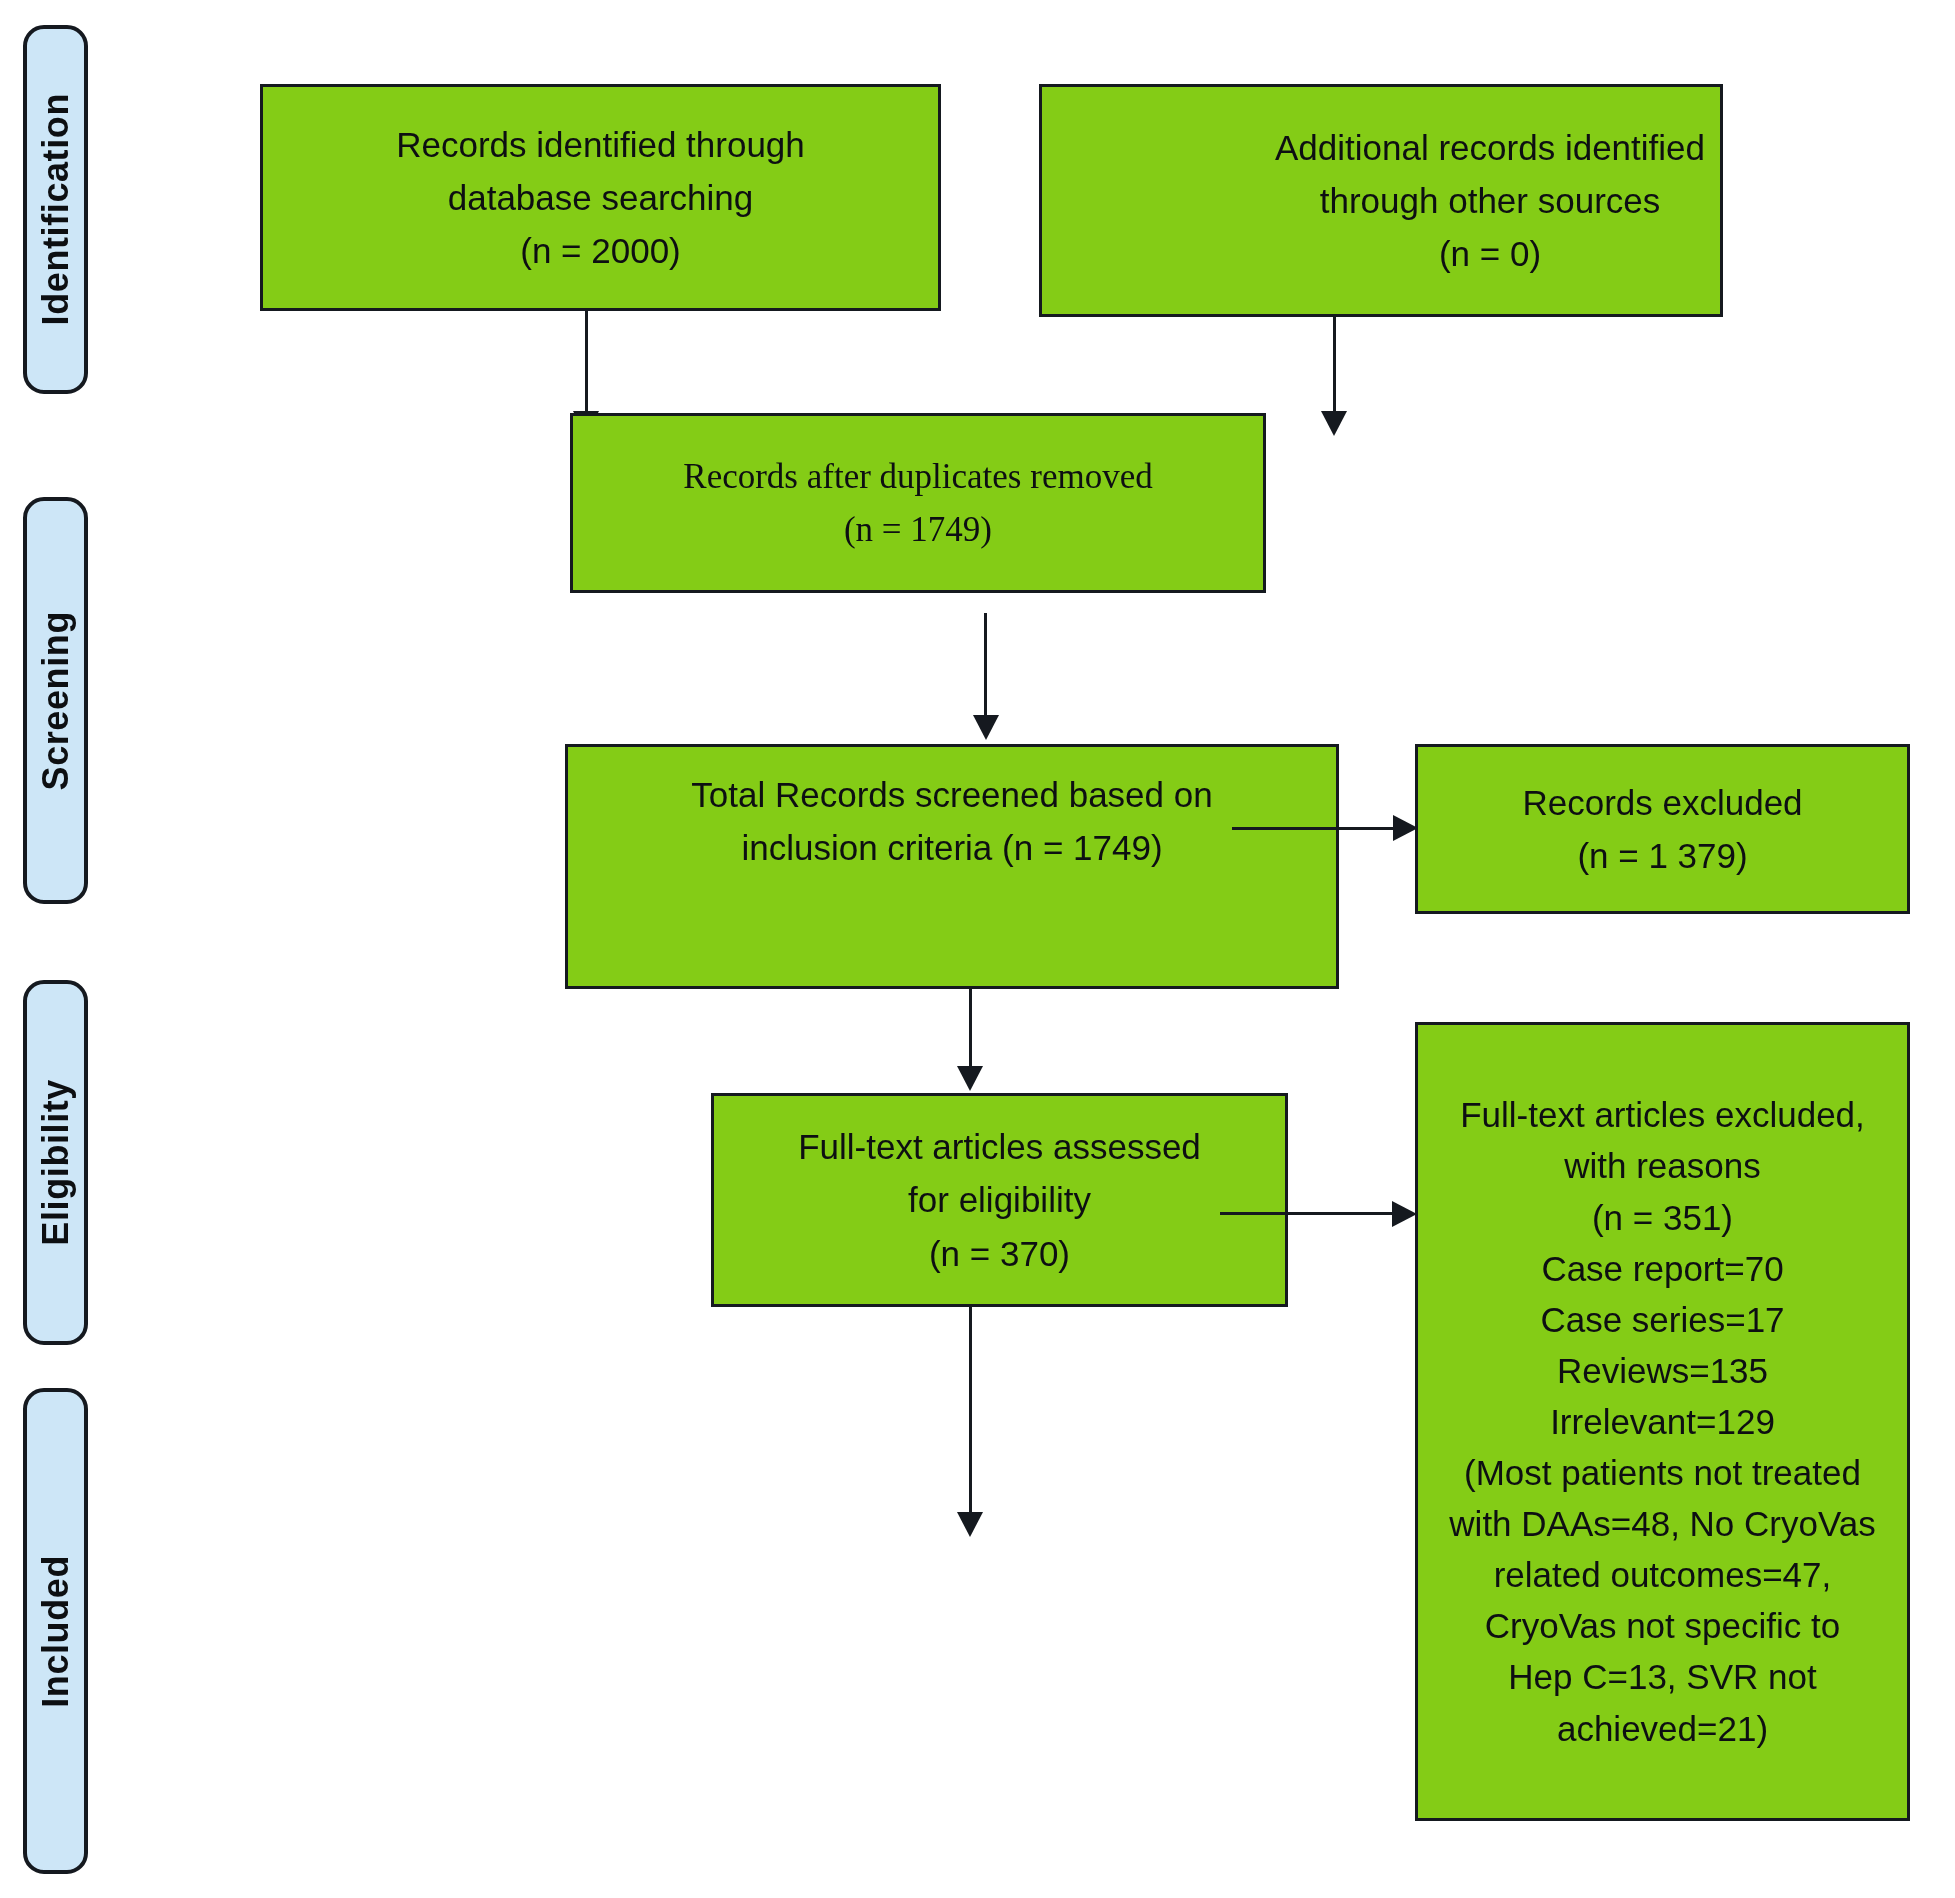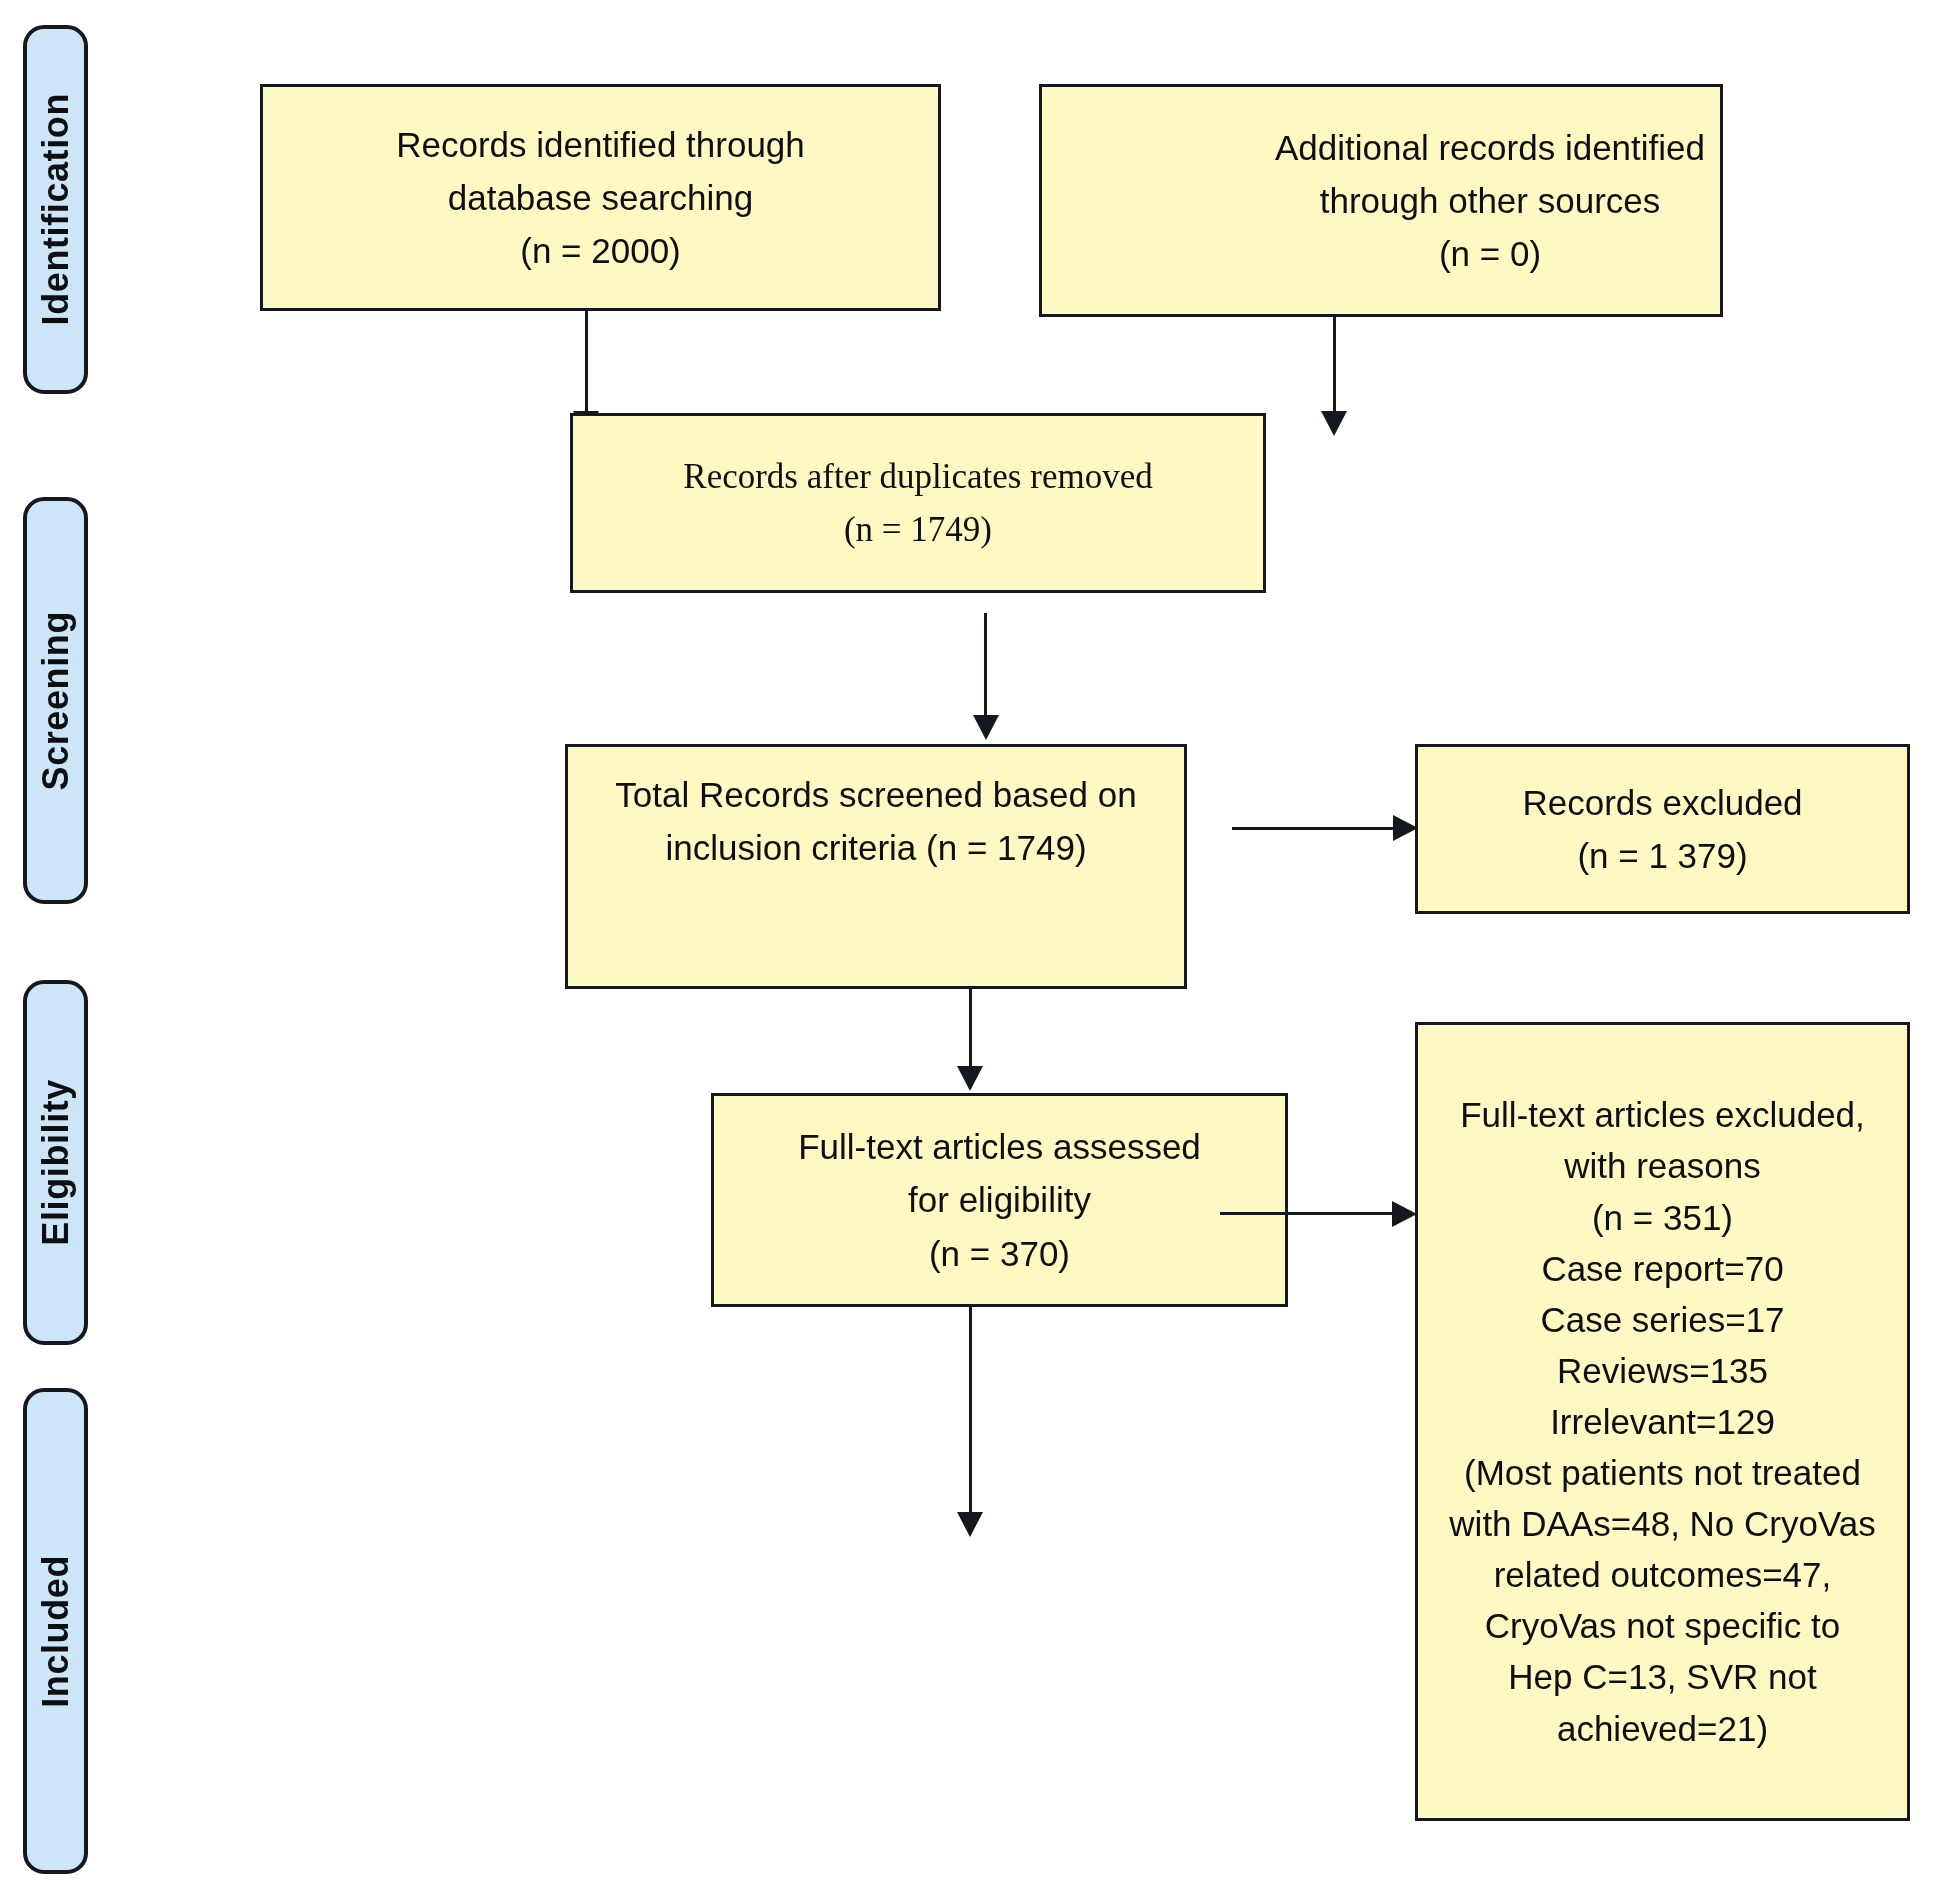--- a/index.html
+++ b/index.html
@@ -37,21 +37,21 @@
     color: #0d0f12;
     letter-spacing: 0.6px;
     white-space: nowrap;
     line-height: 1;
   }
 
   
   .node {
     position: absolute;
     box-sizing: border-box;
-    background: #fef9c3;
+    background: #84cc16;
     border: 3.7px solid #15191f;
     display: flex;
     flex-direction: column;
     align-items: center;
   }
   .node.center-v { justify-content: center; }
   .node.top-v    { justify-content: flex-start; }
 
   .node-text {
     text-align: center;
@@ -132,21 +132,21 @@
   <div class="arrow-down" style="left:1321px; top:411px;"></div>
 
   <div class="node center-v" style="left:570px; top:413px; width:696px; height:180px;font-family:Liberation Serif, serif;">
     <span class="node-text">Records after duplicates removed
 (n = 1749)</span>
   </div>
 
   <div class="vline" style="left:984px; top:613px; height:108px;"></div>
   <div class="arrow-down" style="left:973px; top:715px;"></div>
 
-  <div class="node top-v" style="left:565px; top:744px; width:622px; height:245px; padding-top:21px;">
+  <div class="node top-v" style="left:565px; top:744px; width:774px; height:245px; padding-top:21px;">
     <span class="node-text">Total Records screened based on
 inclusion criteria (n = 1749)</span>
   </div>
 
   <div class="hline" style="left:1232px; top:827px; width:171px;"></div>
   <div class="arrow-right" style="left:1393px; top:815px;"></div>
 
   <div class="node center-v" style="left:1415px; top:744px; width:495px; height:170px;">
     <span class="node-text">Records excluded
 (n = 1 379)</span>

